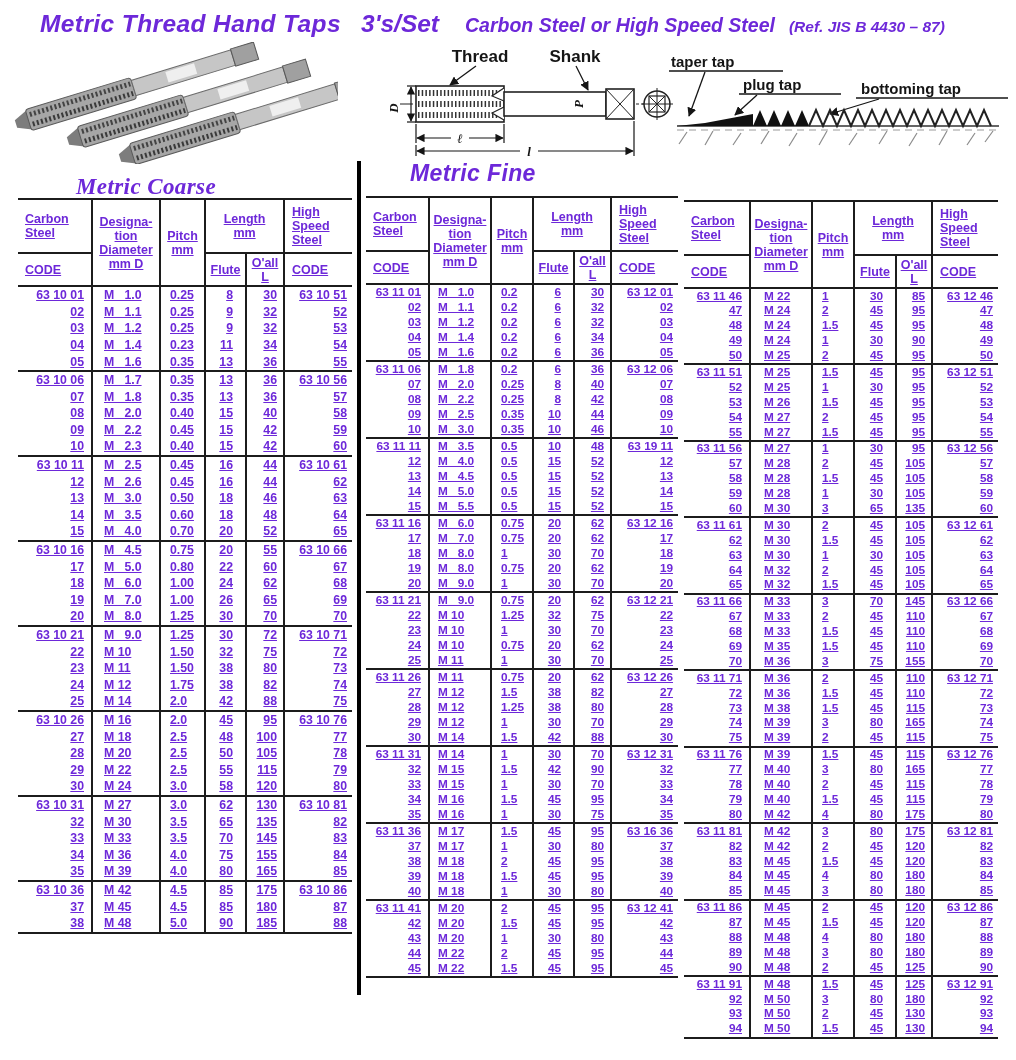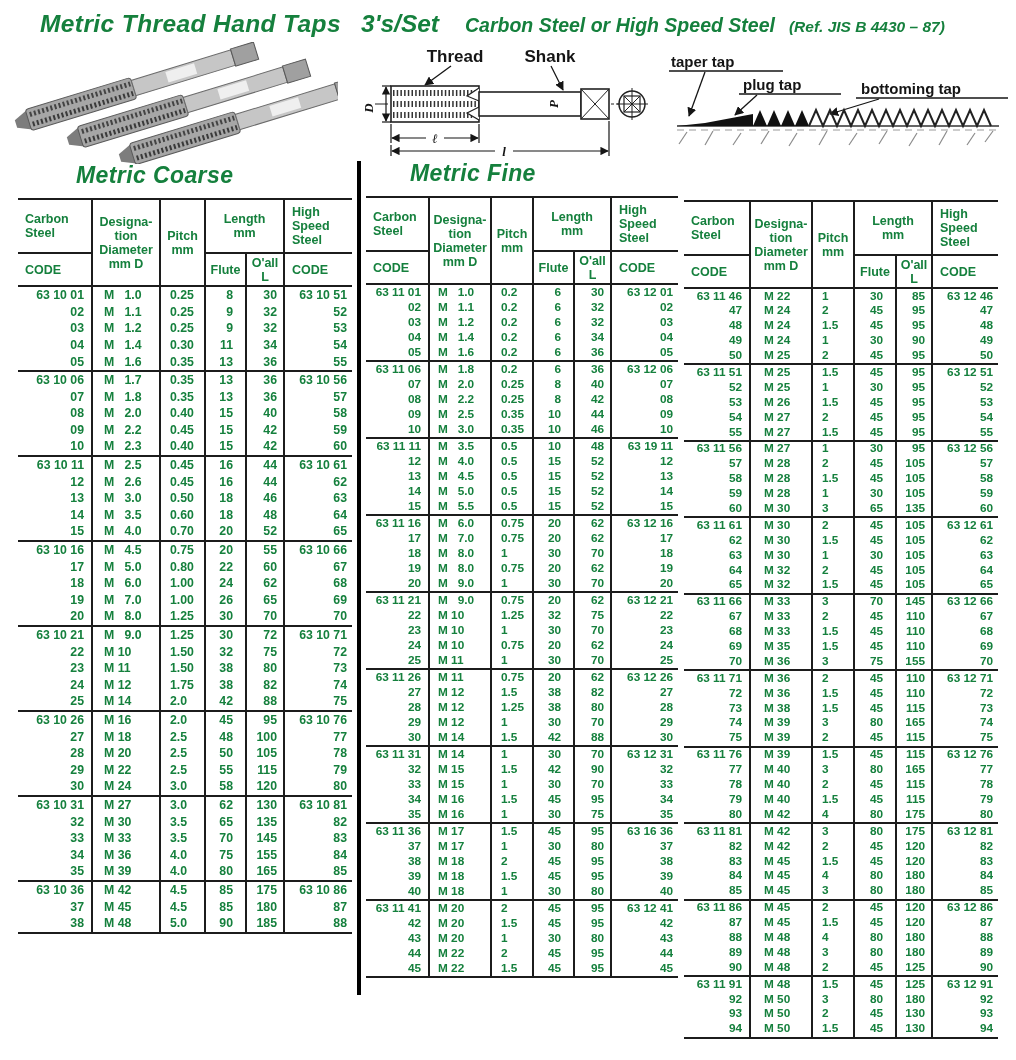--- a/index.html
+++ b/index.html
@@ -1,40 +1,40 @@
 <!DOCTYPE html>
 <html><head>
 <meta charset="utf-8">
 <style>
   html,body { margin:0; padding:0; background:#e8e8e8; }
   .page {
     position:relative; width:1016px; height:1060px; background:#ffffff;
-    font-family:"Liberation Sans", sans-serif; color:#15803d; overflow:hidden;
+    font-family:"Liberation Sans", sans-serif; color:#6d28d9; overflow:hidden;
   }
   
   .title-row { position:absolute; left:40px; top:10px; white-space:nowrap; }
   .t-main { font:italic 700 24.5px "Liberation Sans",sans-serif; letter-spacing:.4px; }
   .t-set  { font:italic 700 24.5px "Liberation Sans",sans-serif; margin-left:20px; }
   .t-sub  { font:italic 700 19.5px "Liberation Sans",sans-serif; margin-left:26px; }
   .t-ref  { font:italic 700 15.5px "Liberation Sans",sans-serif; margin-left:14px; }
   
   .sec-title { position:absolute; font:italic 700 23px "Liberation Sans",sans-serif; letter-spacing:.4px; }
-  #sec-coarse { left:76px;  top:162px; }
+  #sec-coarse { left:76px;  top:174px;font-family:Liberation Serif, serif; }
   #sec-fine   { left:410px; top:160px; }
   .vdiv { position:absolute; left:357px; top:161px; width:4px; height:834px; background:#000; }
   
   .fig { position:absolute; }
   #fig-photo  { left:8px;   top:42px;  }
-  #fig-diagram{ left:355px; top:46px;  }
+  #fig-diagram{ left:380px; top:46px;  }
   #fig-types  { left:663px; top:52px;  }
   .dlab  { font:600 17px "Liberation Sans",sans-serif; fill:#151515; }
   .dlab2 { font:600 15px "Liberation Sans",sans-serif; fill:#151515; }
   .dsm   { font:italic 600 13px "Liberation Serif",serif; fill:#151515; }
   
-  .tbl { position:absolute; border-collapse:collapse; table-layout:fixed; }
+  .tbl { position:absolute; border-collapse:collapse; table-layout:fixed;text-decoration:underline; }
   .tbl th, .tbl td {
     font-weight:700; vertical-align:middle; overflow:hidden;
     border-left:2px solid #1c1c1c; border-right:2px solid #1c1c1c;
   }
   .tbl th:first-child, .tbl td:first-child { border-left:0; }
   .tbl th:last-child,  .tbl td:last-child  { border-right:0; }
   .tbl th { font-size:12.5px; line-height:1.12; white-space:pre-line; text-align:center; padding:1px 2px; }
   .tbl tr.h1 th { border-top:2.5px solid #1c1c1c; height:50px; }
   .tbl tr.h2 th { height:29px; }
   .tbl th.hb { border-bottom:2.5px solid #1c1c1c; }
@@ -233,21 +233,21 @@
           <td class="c0">03</td>
           <td class="c1">M   1.2</td>
           <td class="c2">0.25</td>
           <td class="c3">9</td>
           <td class="c4">32</td>
           <td class="c5">53</td>
         </tr>
         <tr>
           <td class="c0">04</td>
           <td class="c1">M   1.4</td>
-          <td class="c2">0.30</td>
+          <td class="c2">0.23</td>
           <td class="c3">11</td>
           <td class="c4">34</td>
           <td class="c5">54</td>
         </tr>
         <tr>
           <td class="c0">05</td>
           <td class="c1">M   1.6</td>
           <td class="c2">0.35</td>
           <td class="c3">13</td>
           <td class="c4">36</td>

